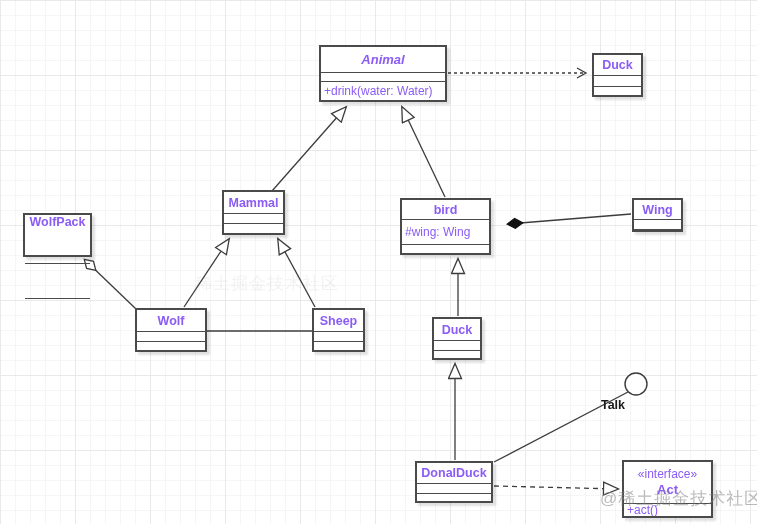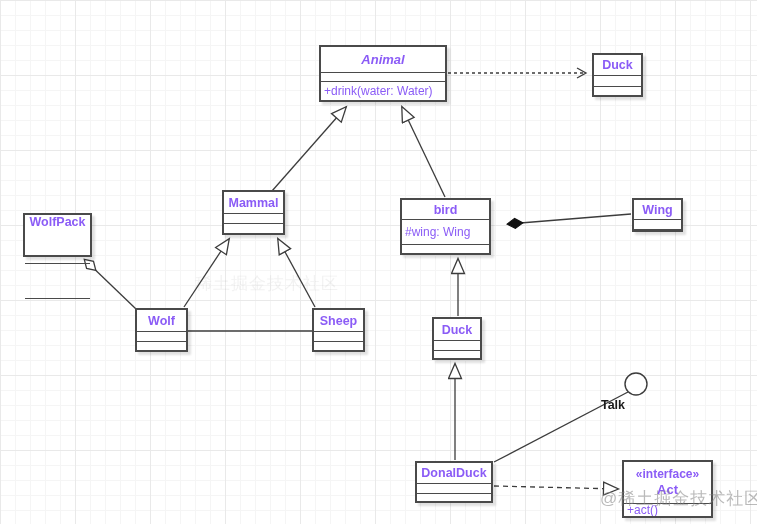--- a/index.html
+++ b/index.html
@@ -29,21 +29,21 @@
   .abstract .uml-title{font-style:italic;font-size:13px;}
   .uml-sec{border-top:1.5px solid #4a4a4a;}
   .uml-text{
     font-size:12px;display:flex;align-items:center;
     padding:0 3px;white-space:nowrap;overflow:hidden;
   }
   .stereo-head{
     display:flex;flex-direction:column;align-items:center;justify-content:center;
     line-height:1.25;
   }
-  .stereotype{font-size:12px;font-weight:bold;}
+  .stereotype{font-size:12px;}
   .stereo-name{font-size:13px;font-weight:bold;}
   .float-label{
     position:absolute;z-index:3;font-weight:bold;font-size:12.5px;
     color:#1a1a1a;text-align:center;white-space:nowrap;
   }
   .watermark{
     position:absolute;z-index:5;font-size:17px;letter-spacing:1px;
     color:rgba(130,130,130,0.55);white-space:nowrap;pointer-events:none;
   }
   .watermark.faint{color:rgba(130,130,130,0.10);z-index:0;}
@@ -119,21 +119,21 @@
     <div class="uml-sec" style="height:9px;"></div>
     <div class="uml-sec" style="flex:1;"></div>
   </div>
 
   <div class="uml-box" style="left:23px;top:213px;width:69px;height:44px;gap:34px;">
     <div class="uml-title" style="height:21px;">WolfPack</div>
     <div class="uml-sec" style="height:9px;"></div>
     <div class="uml-sec" style="flex:1;"></div>
   </div>
 
-  <div class="uml-box" style="left:135px;top:308px;width:53px;height:44px;">
+  <div class="uml-box" style="left:135px;top:308px;width:72px;height:44px;">
     <div class="uml-title" style="height:21px;">Wolf</div>
     <div class="uml-sec" style="height:9px;"></div>
     <div class="uml-sec" style="flex:1;"></div>
   </div>
 
   <div class="uml-box" style="left:312px;top:308px;width:53px;height:44px;">
     <div class="uml-title" style="height:21px;">Sheep</div>
     <div class="uml-sec" style="height:9px;"></div>
     <div class="uml-sec" style="flex:1;"></div>
   </div>

